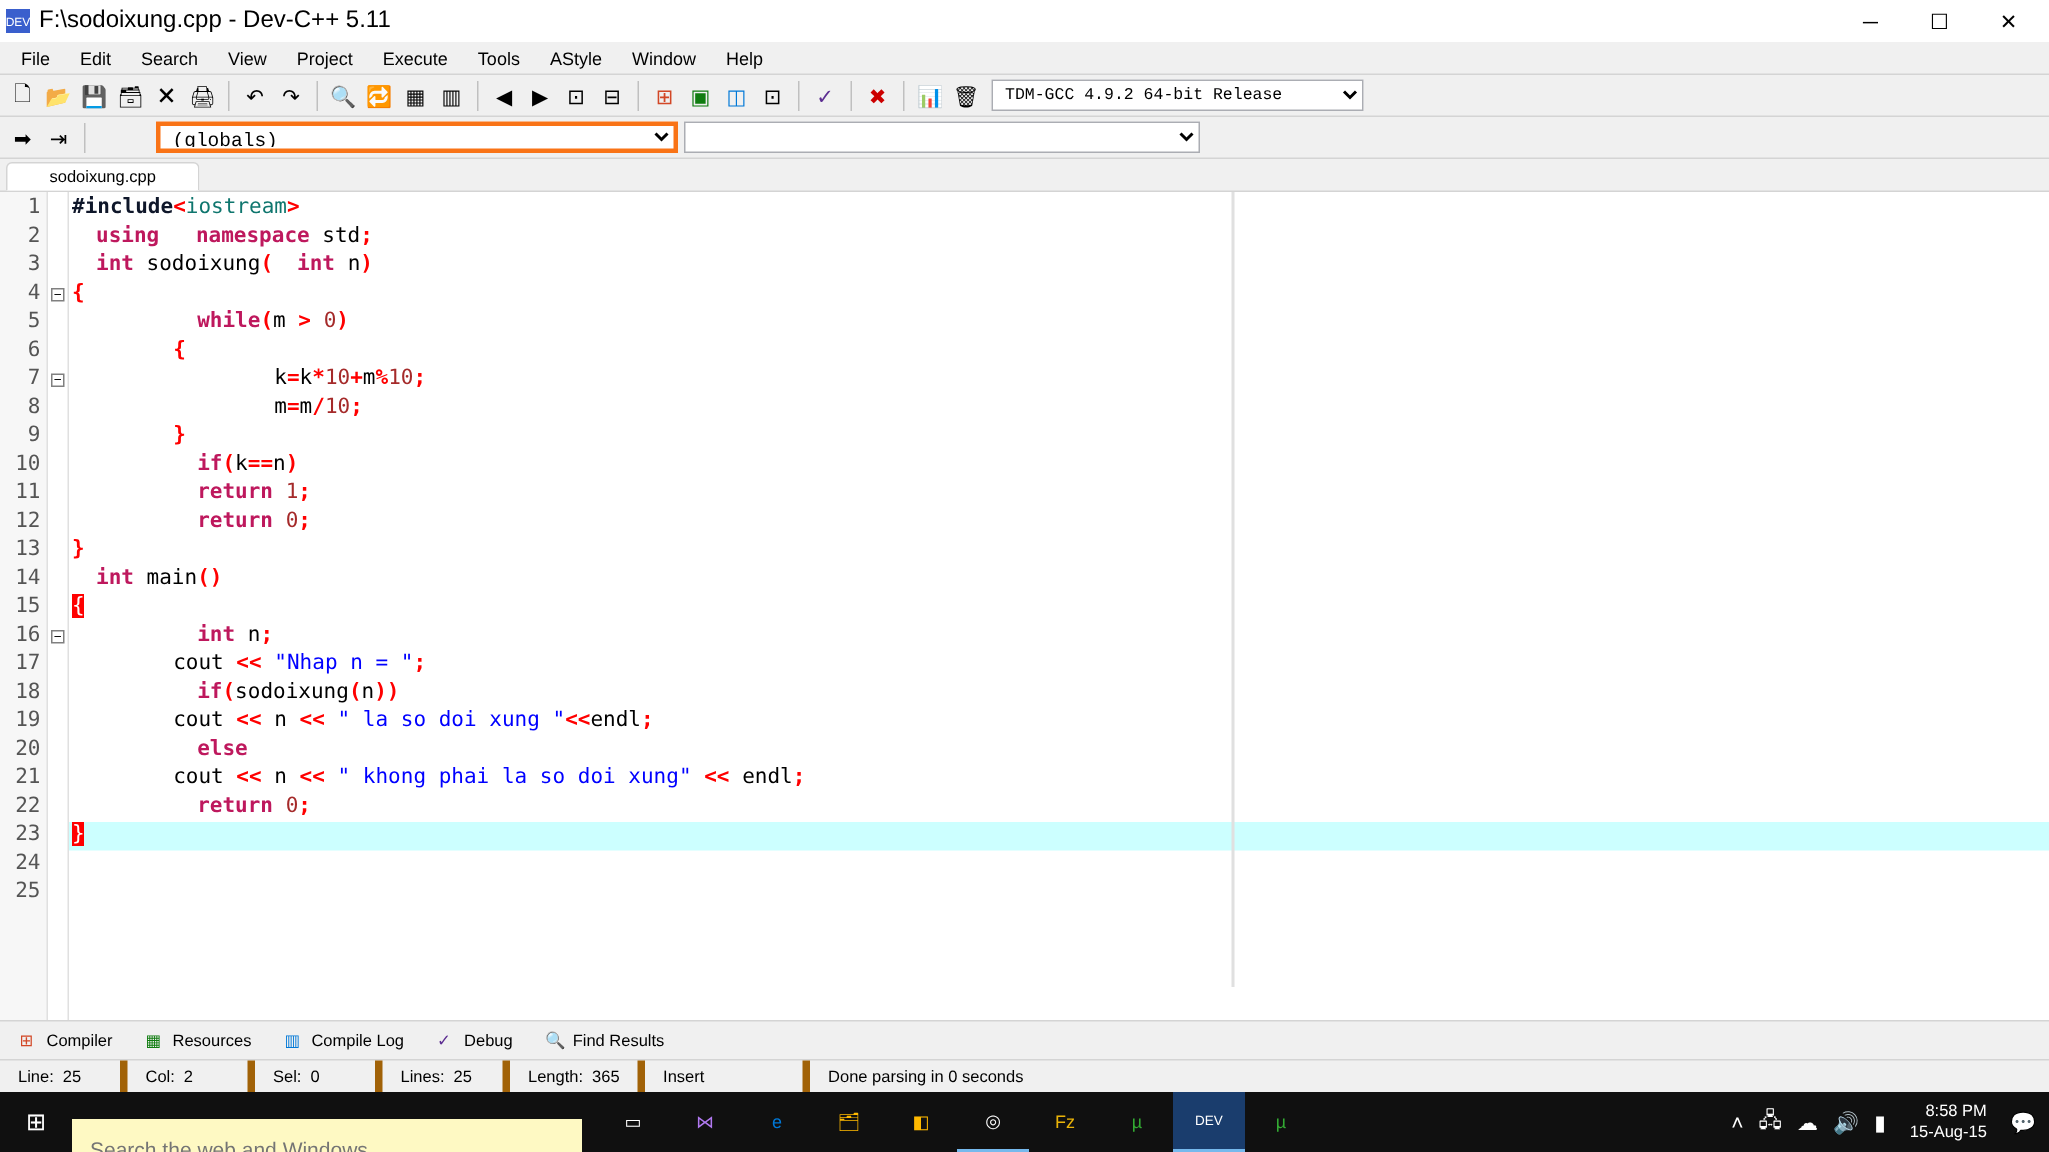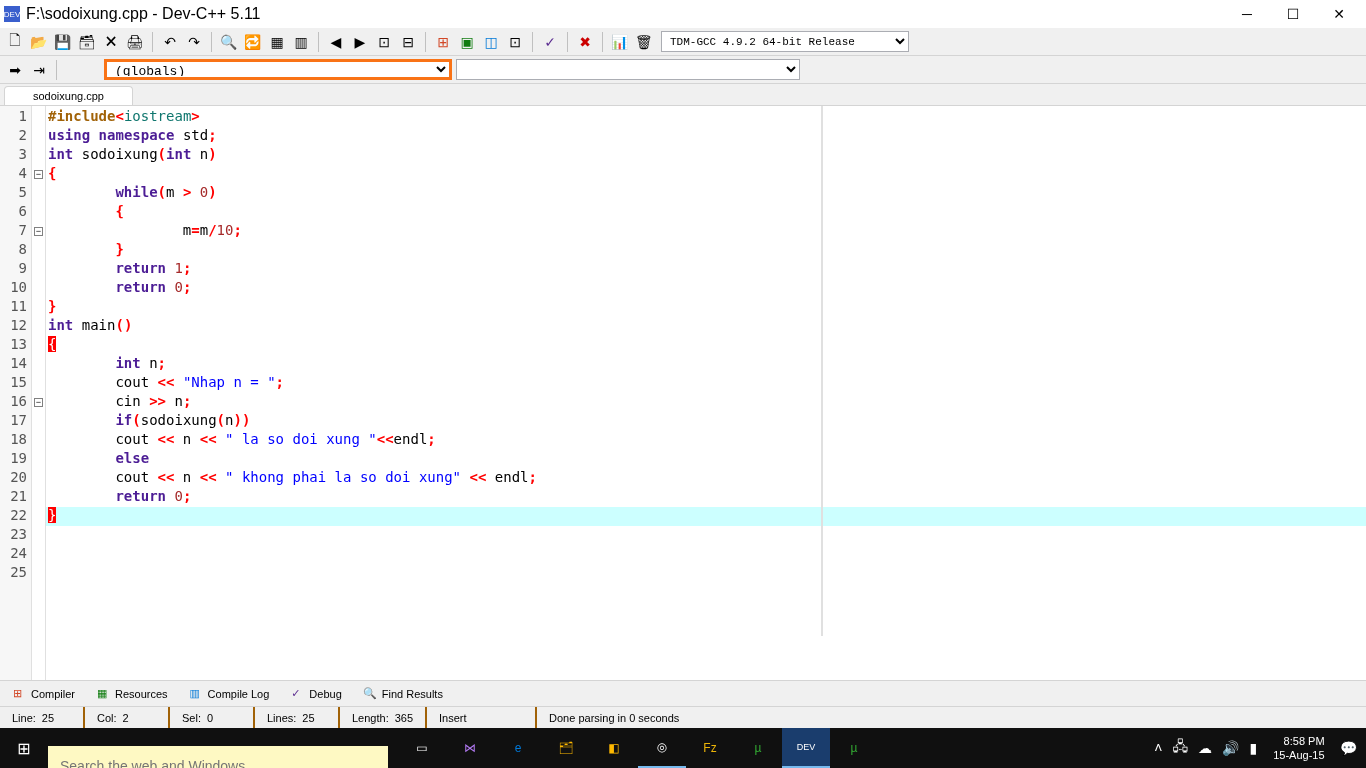--- a/index.html
+++ b/index.html
@@ -24,31 +24,31 @@
 .editor { flex: 1; display: flex; overflow: hidden; background: #fff; }
 .gutter { width: 32px; background: #f7f7f7; border-right: 1px solid #e0e0e0; font-family: Consolas, monospace; font-size: 14px; padding-top: 2px; }
 .gutter-line { height: 19px; text-align: right; padding-right: 4px; color: #555; }
 .fold-gutter { width: 14px; background: #fff; border-right: 1px solid #e0e0e0; padding-top: 2px; }
 .fold-cell { height: 19px; display: flex; align-items: center; justify-content: center; }
 .fold-box { width: 9px; height: 9px; border: 1px solid #808080; font-size: 9px; line-height: 7px; text-align: center; color: #000; cursor: pointer; }
 .code { flex: 1; font-family: Consolas, monospace; font-size: 14px; padding-top: 2px; position: relative; }
 .code-line { height: 19px; padding-left: 2px; white-space: pre; }
 .hl-line { background: #ccffff; }
 .cursor-brace { background: #ff0000; color: #fff; }
-.kw { color: #4c1d95; font-weight: bold; }
-.pp { color: #a16207; font-weight: bold; }
+.kw { color: #be185d; font-weight: bold; margin-left: 16px; }
+.pp { color: #0f172a; font-weight: bold; }
 .str { color: #0000ff; }
 .num { color: #a52a2a; }
 .op { color: #ff0000; font-weight: bold; }
 .br { color: #ff0000; font-weight: bold; }
 .bottom-tabs { height: 26px; background: #f0f0f0; border-top: 1px solid #d4d4d4; display: flex; align-items: center; padding: 0 4px; gap: 4px; }
 .btab { padding: 3px 8px; display: flex; align-items: center; gap: 4px; cursor: pointer; font-size: 11px; border: 1px solid transparent; }
 .btab-icon { width: 14px; height: 14px; display: inline-block; }
 .statusbar { height: 22px; background: #f0f0f0; border-top: 1px solid #d4d4d4; display: flex; align-items: center; font-size: 11px; }
-.sb-cell { padding: 0 12px; border-right: 2px solid #a16207; height: 100%; display: flex; align-items: center; gap: 6px; }
+.sb-cell { padding: 0 12px; border-right: 5px solid #a16207; height: 100%; display: flex; align-items: center; gap: 6px; }
 .sb-cell.wide { min-width: 85px; }
 .taskbar { height: 40px; background: #101010; display: flex; align-items: center; color: #fff; }
 .start-btn { width: 48px; height: 40px; display: flex; align-items: center; justify-content: center; cursor: pointer; font-size: 16px; }
 .search-box { height: 40px; width: 340px; background: #fef9c3; display: flex; align-items: center; padding: 0 12px; color: #888; font-size: 14px; border: none; margin-top: 36px; }
 .task-icons { display: flex; margin-left: 10px; }
 .task-btn { width: 48px; height: 40px; display: flex; align-items: center; justify-content: center; cursor: pointer; }
 .task-btn.active { border-bottom: 2px solid #76b9ed; }
 .tray { margin-left: auto; display: flex; align-items: center; gap: 10px; padding: 0 8px; }
 .tray-icon { font-size: 14px; cursor: pointer; }
 .tray-time { text-align: right; font-size: 11px; line-height: 14px; padding: 0 6px; cursor: pointer; }
@@ -62,20 +62,32 @@
   <div class="titlebar">
     <div class="titlebar-icon">DEV</div>
     <div class="titlebar-title">F:\sodoixung.cpp - Dev-C++ 5.11</div>
     <div class="titlebar-btns">
       <div class="titlebar-btn">─</div>
       <div class="titlebar-btn">☐</div>
       <div class="titlebar-btn close">✕</div>
     </div>
   </div>
 
+  <div class="menubar">
+    <span class="menu-item">File</span>
+    <span class="menu-item">Edit</span>
+    <span class="menu-item">Search</span>
+    <span class="menu-item">View</span>
+    <span class="menu-item">Project</span>
+    <span class="menu-item">Execute</span>
+    <span class="menu-item">Tools</span>
+    <span class="menu-item">AStyle</span>
+    <span class="menu-item">Window</span>
+    <span class="menu-item">Help</span>
+  </div>
 
   <div class="toolbar">
     <span class="tb-btn">🗋</span>
     <span class="tb-btn">📂</span>
     <span class="tb-btn">💾</span>
     <span class="tb-btn">🗃</span>
     <span class="tb-btn">🗙</span>
     <span class="tb-btn">🖨</span>
     <span class="tb-sep"></span>
     <span class="tb-btn">↶</span>
@@ -183,30 +195,31 @@
         <div class="fold-cell"></div>
       </div>
     <div class="code">
       <div class="vert-sep"></div>
 <div class="code-line"><span class="pp">#include</span><span class="op">&lt;</span><span style="color:#0f766e">iostream</span><span class="op">&gt;</span></div>
 <div class="code-line"><span class="kw">using</span> <span class="kw">namespace</span> std<span class="op">;</span></div>
 <div class="code-line"><span class="kw">int</span> sodoixung<span class="br">(</span><span class="kw">int</span> n<span class="br">)</span></div>
 <div class="code-line"><span class="br">{</span></div>
 <div class="code-line">        <span class="kw">while</span><span class="br">(</span>m <span class="op">&gt;</span> <span class="num">0</span><span class="br">)</span></div>
 <div class="code-line">        <span class="br">{</span></div>
+<div class="code-line">                k<span class="op">=</span>k<span class="op">*</span><span class="num">10</span><span class="op">+</span>m<span class="op">%</span><span class="num">10</span><span class="op">;</span></div>
 <div class="code-line">                m<span class="op">=</span>m<span class="op">/</span><span class="num">10</span><span class="op">;</span></div>
 <div class="code-line">        <span class="br">}</span></div>
+<div class="code-line">        <span class="kw">if</span><span class="br">(</span>k<span class="op">==</span>n<span class="br">)</span></div>
 <div class="code-line">        <span class="kw">return</span> <span class="num">1</span><span class="op">;</span></div>
 <div class="code-line">        <span class="kw">return</span> <span class="num">0</span><span class="op">;</span></div>
 <div class="code-line"><span class="br">}</span></div>
 <div class="code-line"><span class="kw">int</span> main<span class="br">()</span></div>
 <div class="code-line"><span class="cursor-brace">{</span></div>
 <div class="code-line">        <span class="kw">int</span> n<span class="op">;</span></div>
 <div class="code-line">        cout <span class="op">&lt;&lt;</span> <span class="str">"Nhap n = "</span><span class="op">;</span></div>
-<div class="code-line">        cin <span class="op">&gt;&gt;</span> n<span class="op">;</span></div>
 <div class="code-line">        <span class="kw">if</span><span class="br">(</span>sodoixung<span class="br">(</span>n<span class="br">))</span></div>
 <div class="code-line">        cout <span class="op">&lt;&lt;</span> n <span class="op">&lt;&lt;</span> <span class="str">" la so doi xung "</span><span class="op">&lt;&lt;</span>endl<span class="op">;</span></div>
 <div class="code-line">        <span class="kw">else</span></div>
 <div class="code-line">        cout <span class="op">&lt;&lt;</span> n <span class="op">&lt;&lt;</span> <span class="str">" khong phai la so doi xung"</span> <span class="op">&lt;&lt;</span> endl<span class="op">;</span></div>
 <div class="code-line">        <span class="kw">return</span> <span class="num">0</span><span class="op">;</span></div>
 <div class="code-line hl-line"><span class="cursor-brace">}</span></div>
     </div>
   </div>
 
   <div class="bottom-tabs">

